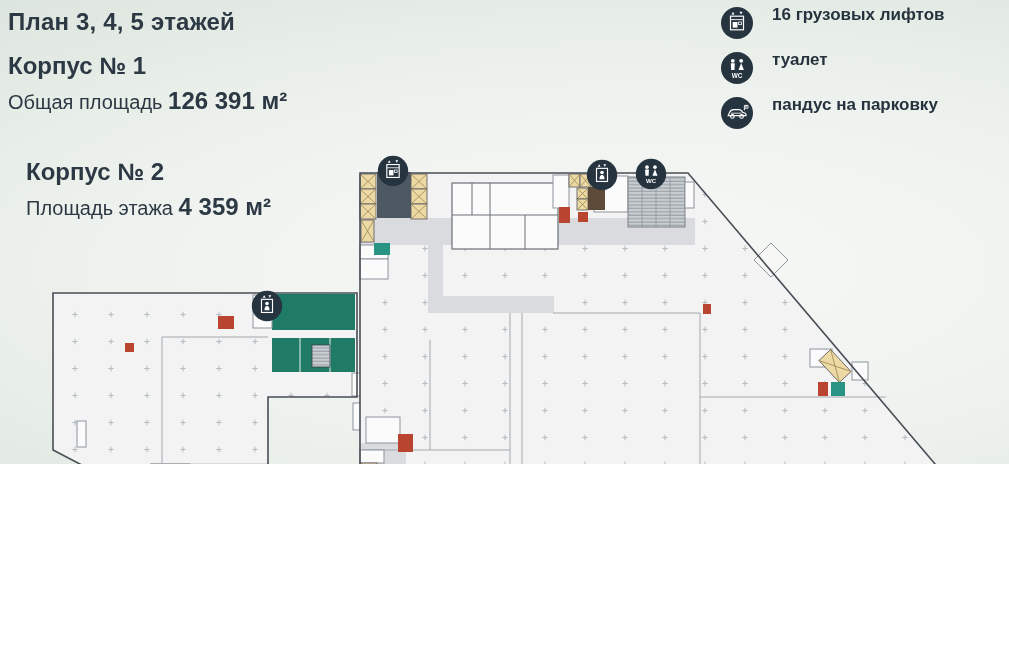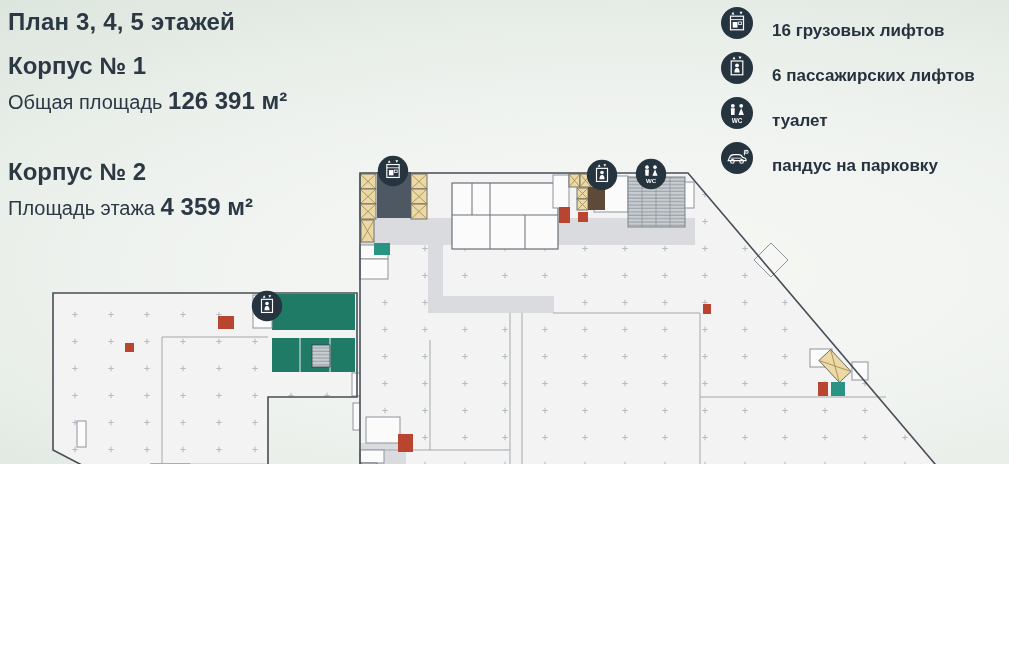--- a/index.html
+++ b/index.html
@@ -9,25 +9,25 @@
     background:radial-gradient(125% 95% at 62% 58%, #f7f8f5 0%, #eef2ee 42%, #dde6de 78%, #d3dfd6 100%);
   }
   .plan{position:absolute;left:0;top:0;}
   
   .header{position:absolute;left:8px;top:0;color:#2c3944;}
   .title{position:absolute;left:0;top:8px;width:400px;font-size:24px;font-weight:600;letter-spacing:.2px;}
   .b-name{font-size:24px;font-weight:700;}
   .b-line{font-size:20px;font-weight:400;white-space:nowrap;}
   .b-line b{font-size:24px;font-weight:700;}
   .blk1{position:absolute;left:0;top:52px;width:420px;}
-  .blk2{position:absolute;left:0;top:158px;width:420px;}
+  .blk2{position:absolute;left:18px;top:158px;width:420px;}
   .blk1 .b-line,.blk2 .b-line{margin-top:7px;}
   
   .legend{position:absolute;left:719px;top:5px;width:290px;}
-  .lg-row{display:flex;align-items:flex-end;margin-bottom:9px;}
+  .lg-row{display:flex;align-items:flex-start;margin-bottom:9px;}
   .lg-row.r3{margin-top:9px;}
   .lg-ic{width:36px;height:36px;flex:0 0 36px;}
   .lg-lb{margin-left:17px;font-size:17px;font-weight:700;color:#26323e;white-space:nowrap;}
   
   .bottom-strip{position:absolute;left:0;top:635px;width:1009px;height:13px;background:#fbfbfd;border-top:1px solid #e6e6ec;}
   .bottom-strip .ln{position:absolute;left:0;top:9px;width:100%;height:2px;background:#dcdfe3;}
   
   .wall{stroke:#a2a9af;stroke-width:1;fill:none;}
   .room{fill:#fbfbfc;stroke:#8d949b;stroke-width:1;}
   .cor{fill:#dadbde;}
@@ -300,26 +300,20 @@
 
   <div class="legend">
     <div class="lg-row">
       <svg class="lg-ic" viewBox="-18 -18 36 36">
           <use href="#icon-freight"></use>
         </svg>
       <span class="lg-lb">16 грузовых лифтов</span>
     </div>
     <div class="lg-row">
       <svg class="lg-ic" viewBox="-18 -18 36 36">
-          <use href="#icon-passenger"></use>
-        </svg>
-      <span class="lg-lb">6 пассажирских лифтов</span>
-    </div>
-    <div class="lg-row">
-      <svg class="lg-ic" viewBox="-18 -18 36 36">
           <use href="#icon-wc"></use>
         </svg>
       <span class="lg-lb">туалет</span>
     </div>
     <div class="lg-row r3">
       <svg class="lg-ic" viewBox="-18 -18 36 36">
           <use href="#icon-car"></use>
         </svg>
       <span class="lg-lb">пандус на парковку</span>
     </div>

